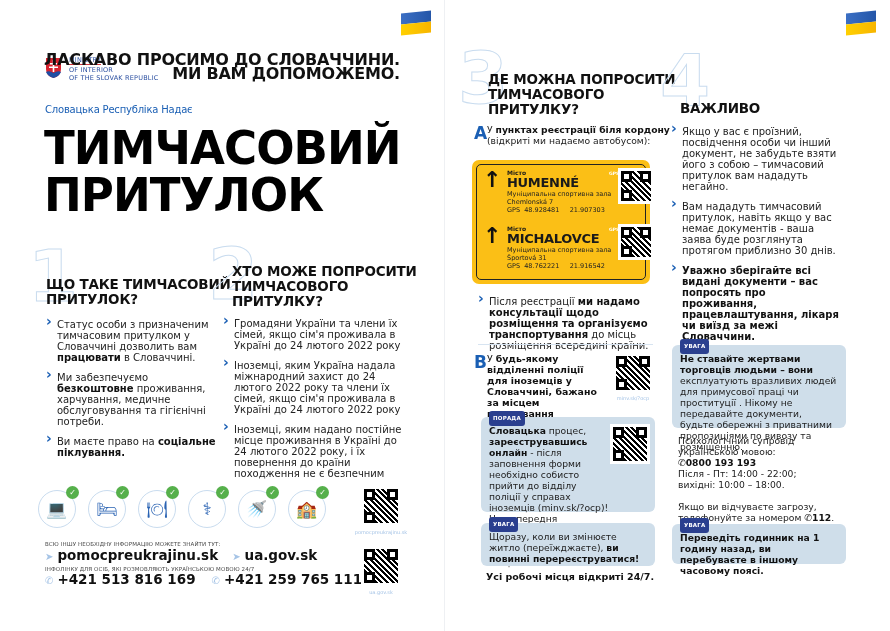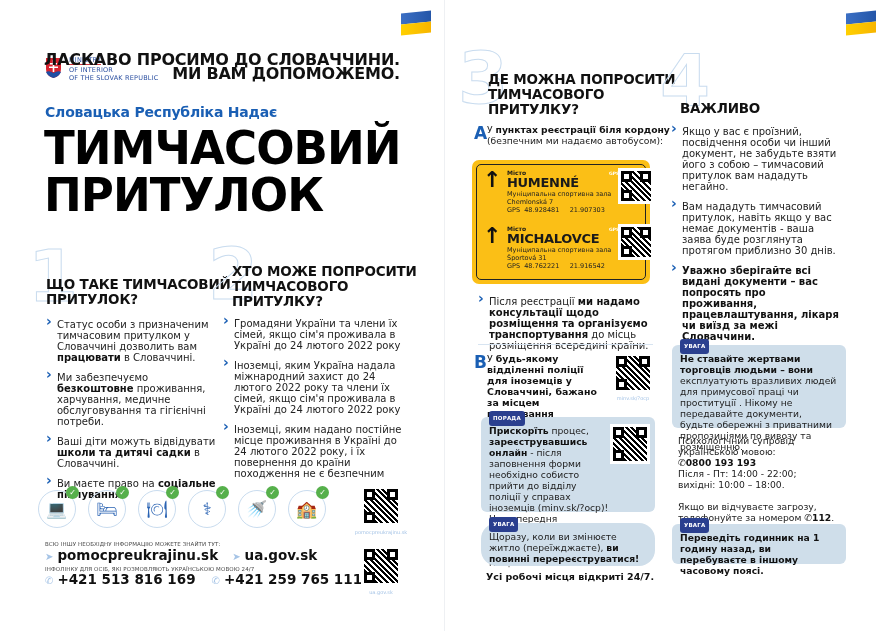--- a/index.html
+++ b/index.html
@@ -9,21 +9,21 @@
   .page-left { left: 0; width: 445px; }
   .page-right { left: 445px; width: 445px; }
   .divider { position: absolute; left: 444px; top: 0; width: 2px; height: 631px; background: #eef0f3; }
 
   
   .logo { position: absolute; left: 45px; top: 57px; display: flex; align-items: flex-start; gap: 7px; justify-content: flex-end; }
   .crest { width: 17px; height: 22px; }
   .logo-text { font-size: 6.5px; line-height: 7.4px; color: #2b4fa0; letter-spacing: 0.2px; }
   .logo-text .l1 { border-bottom: 1px solid #d0333a; display: inline-block; padding-bottom: 0px; margin-bottom: 2px; }
   .welcome { position: absolute; right: 45px; top: 53px; text-align: right; font-weight: bold; font-size: 16px; line-height: 14px; color: #111; letter-spacing: -0.2px; }
-  .subtitle { position: absolute; left: 45px; top: 104px; font-size: 14px; font-weight: bold; color: #1a5fb4; letter-spacing: -0.2px; }
+  .subtitle { position: absolute; left: 45px; top: 104px; font-size: 10px; font-weight: normal; color: #1a5fb4; letter-spacing: -0.2px; }
   .big-title { position: absolute; left: 44px; top: 124px; font-size: 47px; line-height: 47px; font-weight: 900; color: #000; letter-spacing: -1px; font-family: "DejaVu Sans", sans-serif; transform: scaleX(0.96); transform-origin: left top; }
 
   .big-num { position: absolute; font-size: 72px; font-weight: bold; color: transparent; -webkit-text-stroke: 1px #c9dcef; font-family: "DejaVu Sans", sans-serif; line-height: 72px; }
 
   .sec-title { position: absolute; font-weight: bold; font-size: 13.5px; line-height: 15px; color: #111; letter-spacing: -0.2px; }
   ul.bullets { list-style: none; position: absolute; }
   ul.bullets li { position: relative; padding-left: 11px; font-size: 10px; line-height: 11px; margin-bottom: 9px; color: #222; }
   ul.bullets li::before { content: "\203A"; position: absolute; left: 0; top: -3px; color: #1a5fb4; font-weight: bold; font-size: 14px; }
   b { font-weight: bold; color: #111; }
 
@@ -107,21 +107,20 @@
   </div>
 
   <div class="big-num" style="left:28px; top:240px;">1</div>
   <div class="sec-title" style="left:46px; top:277px;">
     <div>ЩО ТАКЕ ТИМЧАСОВИЙ</div>
     <div>ПРИТУЛОК?</div>
   </div>
   <ul class="bullets" style="left:46px; top:319px; width:170px;">
     <li><span>Статус особи з призначеним тимчасовим притулком у Словаччині дозволить вам </span><b>працювати</b><span> в Словаччині.</span></li>
     <li><span>Ми забезпечуємо </span><b>безкоштовне</b><span> проживання, харчування, медичне обслуговування та гігієнічні потреби.</span></li>
-    <li><span>Ваші діти можуть відвідувати </span><b>школи та дитячі садки</b><span> в Словаччині.</span></li>
     <li><span>Ви маєте право на </span><b>соціальне піклування.</b><span></span></li>
   </ul>
 
   <div class="big-num" style="left:208px; top:238px;">2</div>
   <div class="sec-title" style="left:232px; top:264px;">
     <div>ХТО МОЖЕ ПОПРОСИТИ</div>
     <div>ТИМЧАСОВОГО</div>
     <div>ПРИТУЛКУ?</div>
   </div>
   <ul class="bullets" style="left:223px; top:318px; width:180px;">
@@ -189,21 +188,21 @@
 
 <div class="big-num" style="left:458px; top:42px;">3</div>
 <div class="sec-title" style="left:488px; top:72px;">
   <div>ДЕ МОЖНА ПОПРОСИТИ</div>
   <div>ТИМЧАСОВОГО</div>
   <div>ПРИТУЛКУ?</div>
 </div>
 
 <div class="letter" style="left:474px; top:123px;">A</div>
 <div class="a-text">
-  <span>У </span><b>пунктах реєстрації біля кордону</b><br><span> (безпечним ми надаємо автобусом):</span>
+  <span>У </span><b>пунктах реєстрації біля кордону</b><br><span> (відкриті ми надаємо автобусом):</span>
 </div>
 
 <div class="sign">
   <div class="sign-inner">
     <div class="city" style="top:2px;">
       <span class="arrow">↑</span>
       <span class="lbl">Місто</span>
       <span class="name">HUMENNÉ</span>
       <div class="desc">
         <div>Муніципальна спортивна зала</div>
@@ -237,26 +236,26 @@
 <div class="b-text">
   <span class="plain">У </span><span>будь-якому відділенні поліції для іноземців у Словаччині, бажано за місцем проживання</span><br>
   <span><span style="color:#a6c4e6; font-size:8px;">➤ </span><span>minv.sk/?ocp</span></span>
 </div>
 <div class="qr" style="left:614px; top:354px;"></div>
 <div class="qr-label" style="left:603px; top:395px;">minv.sk/?ocp</div>
 
 <div class="box" style="left:481px; top:417px; width:174px; height:95px;">
   <span class="tag">ПОРАДА</span>
   <div style="width:120px;">
-    <b>Прискорїть</b><span> процес, </span><b>зареєструвавшись онлайн</b><span> - після заповнення форми необхідно собисто прийти до відділу поліції у справах іноземців (minv.sk/?ocp)! Ця попередня реєстрація </span><b>не служить</b><span> для запису на прийом на відповідне робоче місце.</span>
+    <b>Словацька</b><span> процес, </span><b>зареєструвавшись онлайн</b><span> - після заповнення форми необхідно собисто прийти до відділу поліції у справах іноземців (minv.sk/?ocp)! Ця попередня реєстрація </span><b>не служить</b><span> для запису на прийом на відповідне робоче місце.</span>
   </div>
   <div class="qr" style="left:130px; top:8px;"></div>
 </div>
 
-<div class="box" style="left:481px; top:523px; width:174px; height:43px;border-radius:16px;">
+<div class="box" style="left:481px; top:523px; width:174px; height:43px;">
   <span class="tag">УВАГА</span>
   <span>Щоразу, коли ви змінюєте житло (переїжджаєте), </span><b>ви повинні перереєструватися!</b>
 </div>
 <div class="footline">Усі робочі місця відкриті 24/7.</div>
 
 <div class="big-num" style="left:660px; top:44px;">4</div>
 <div class="sec-title" style="left:680px; top:101px;">ВАЖЛИВО</div>
 <ul class="bullets" style="left:671px; top:126px; width:172px;">
   <li><span>Якщо у вас є проїзний, посвідчення особи чи інший документ, не забудьте взяти його з собою – тимчасовий притулок вам нададуть негайно.</span><b></b><span></span></li>
   <li><span>Вам нададуть тимчасовий притулок, навіть якщо у вас немає документів - ваша заява буде розглянута протягом приблизно 30 днів.</span><b></b><span></span></li>

